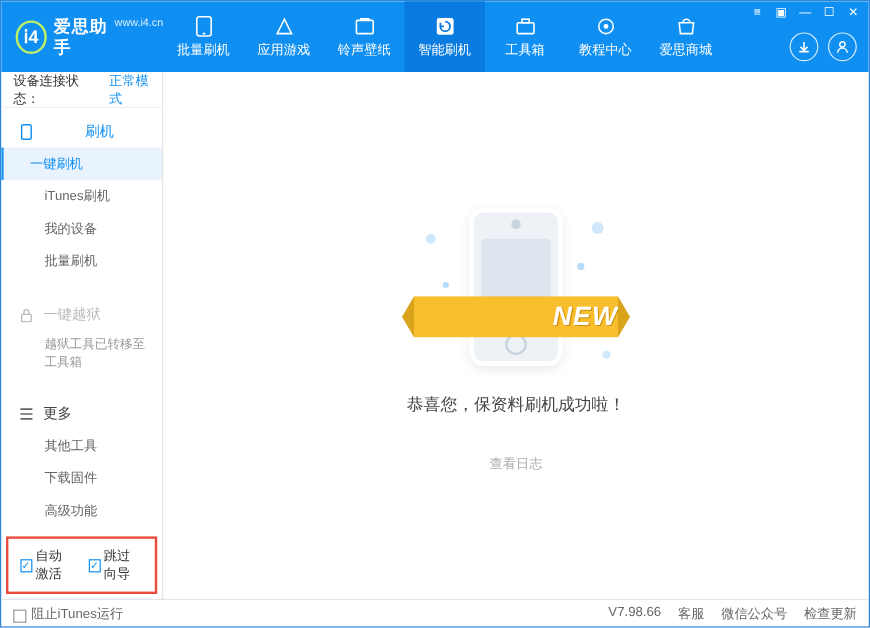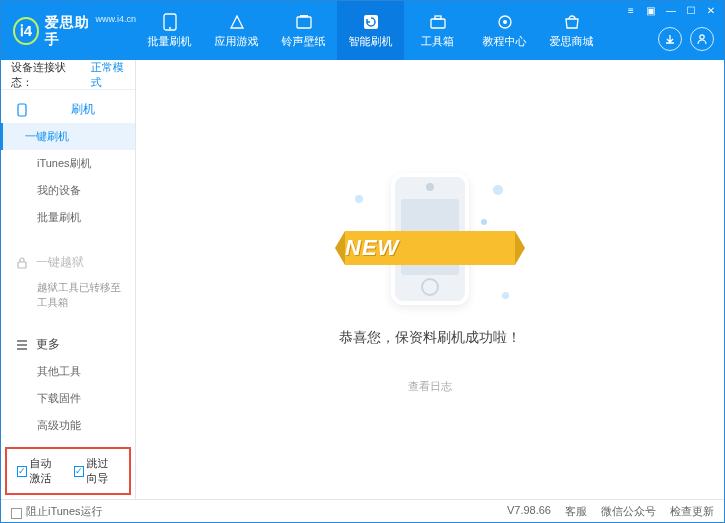--- a/index.html
+++ b/index.html
@@ -44,21 +44,21 @@
 .chk-box { width: 11px; height: 11px; border: 1px solid #0f8ff2; color: #0f8ff2; font-size: 9px; display: flex; align-items: center; justify-content: center; line-height: 1; }
 
 .device-box { padding: 6px 10px; }
 
 .main { flex: 1; display: flex; flex-direction: column; align-items: center; justify-content: center; }
 .illustration { width: 170px; height: 150px; position: relative; }
 .phone { position: absolute; left: 50%; top: 8px; transform: translateX(-50%); width: 78px; height: 132px; background: #eef2f6; border: 4px solid #fff; border-radius: 12px; box-shadow: 0 3px 10px rgba(0,0,0,0.08); }
 .phone::before { content: ""; position: absolute; top: 6px; left: 50%; transform: translateX(-50%); width: 8px; height: 8px; border-radius: 50%; background: #c9d4df; }
 .phone::after { content: ""; position: absolute; bottom: 5px; left: 50%; transform: translateX(-50%); width: 14px; height: 14px; border-radius: 50%; border: 2px solid #cbd5df; }
 .phone-screen { position: absolute; top: 22px; bottom: 26px; left: 6px; right: 6px; background: #dce4ee; border-radius: 3px; }
-.new-banner { position: absolute; left: 0; right: 0; top: 66px; height: 34px; background: #f9be2d; display: flex; align-items: center; justify-content: flex-start; }
+.new-banner { position: absolute; left: 0; right: 0; top: 82px; height: 34px; background: #f9be2d; display: flex; align-items: center; justify-content: flex-end; }
 .new-banner::before, .new-banner::after { content: ""; position: absolute; top: 0; width: 0; height: 0; border-top: 17px solid transparent; border-bottom: 17px solid transparent; }
 .new-banner::before { left: -10px; border-right: 10px solid #d9a31a; }
 .new-banner::after { right: -10px; border-left: 10px solid #d9a31a; }
 .new-text { color: #fff; font-weight: 900; font-size: 22px; font-style: italic; letter-spacing: 1px; text-shadow: 1px 1px 0 #d18f0d; }
 .dots { position: absolute; width: 100%; height: 100%; }
 .dot { position: absolute; border-radius: 50%; background: #cfe8fb; }
 
 .success-text { margin-top: 14px; font-size: 14px; color: #444; }
 .ok-btn { margin-top: 16px; padding: 6px 24px; border: 1px solid #ddd; background: #fff; cursor: pointer; font-size: 12px; }
 .log-link { margin-top: 32px; font-size: 11px; color: #aaa; cursor: pointer; }

